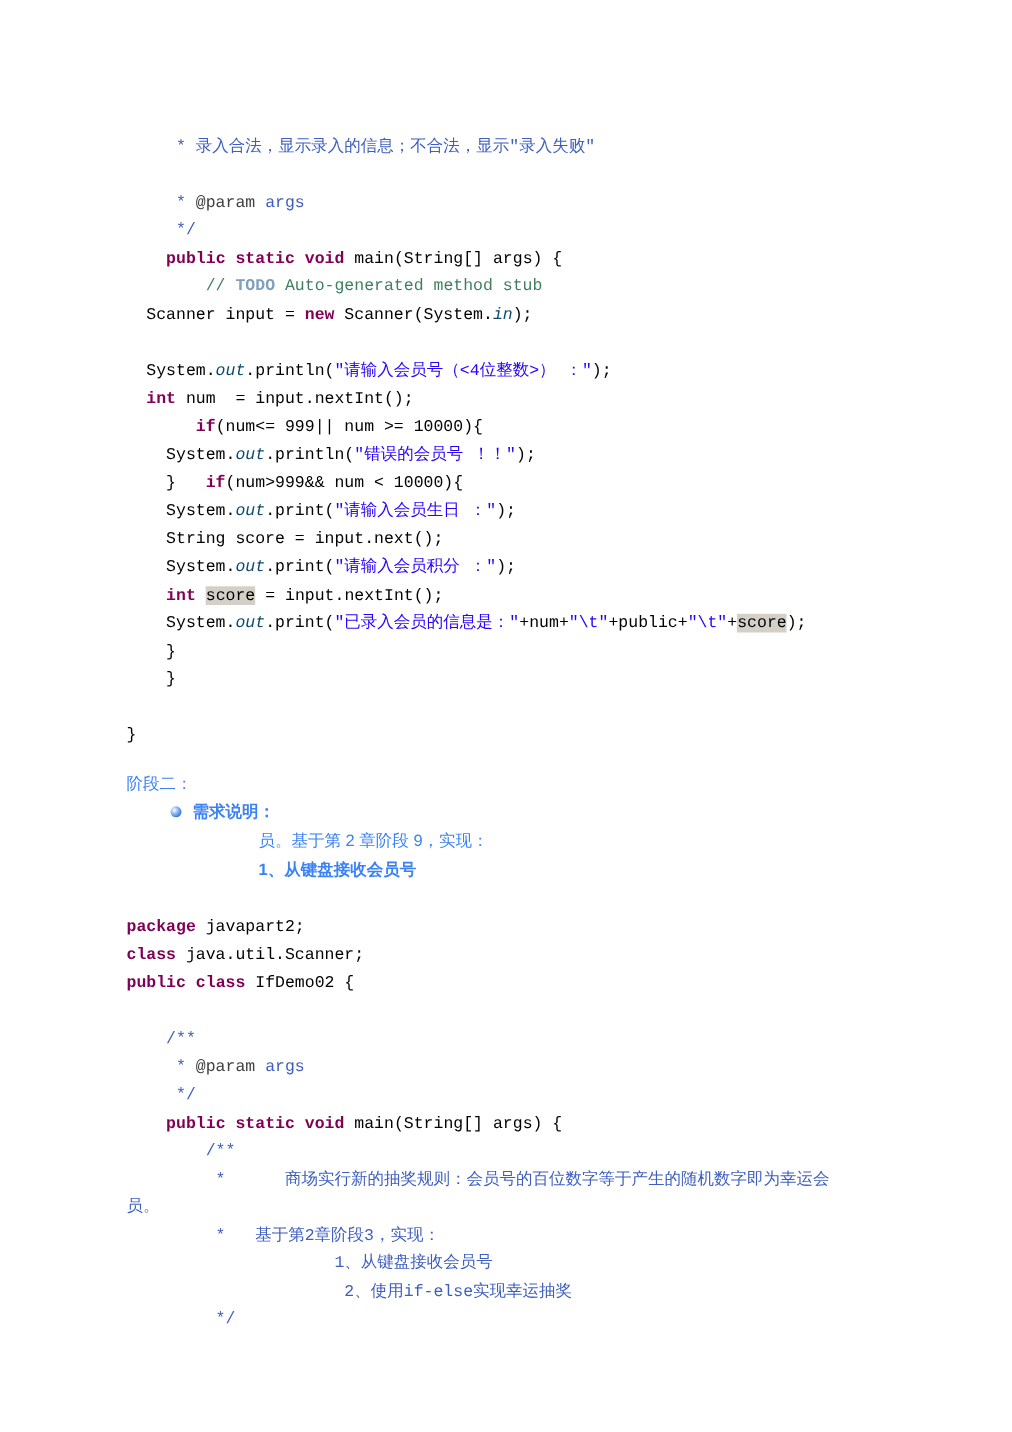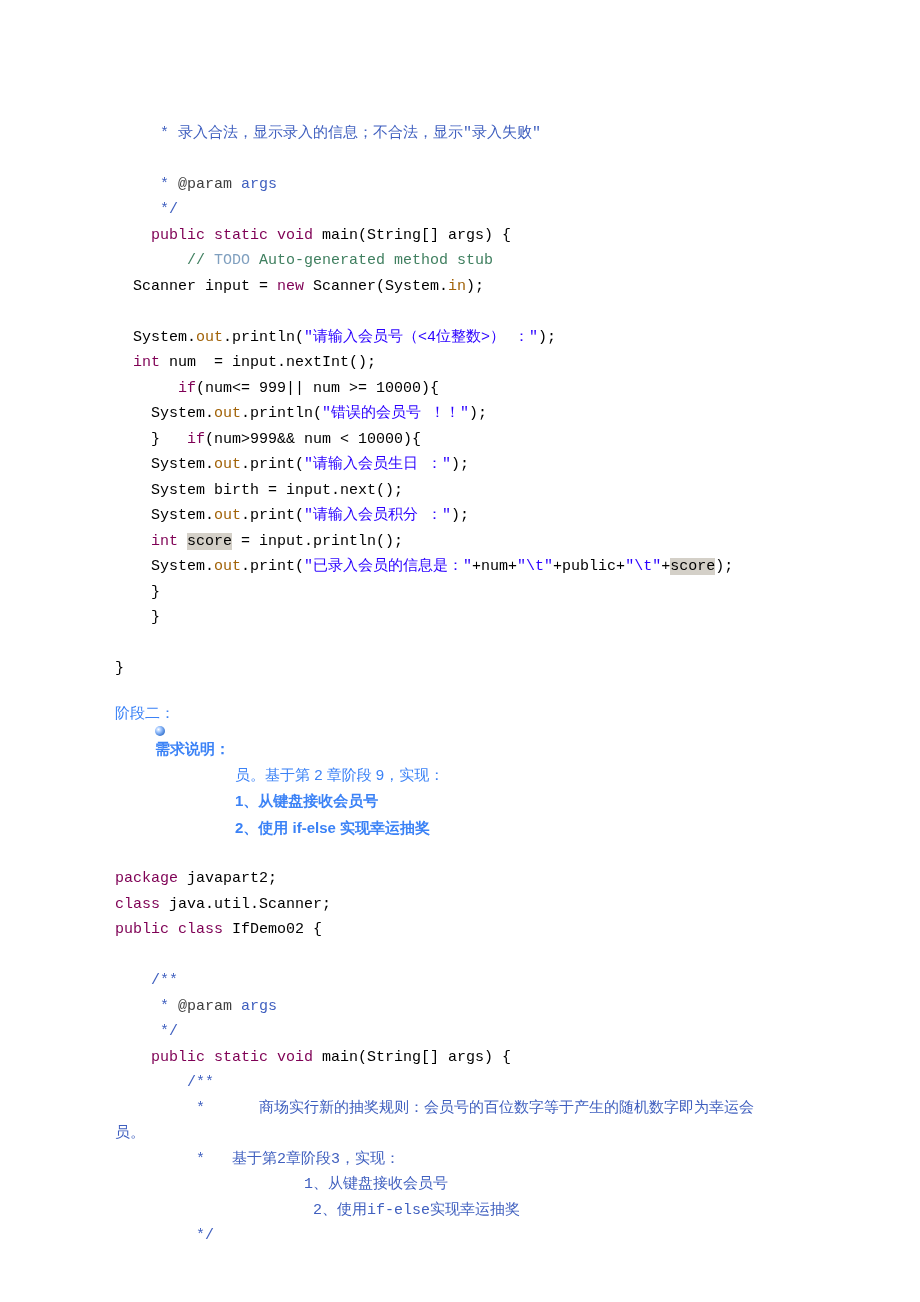--- a/index.html
+++ b/index.html
@@ -17,27 +17,27 @@
     padding: 95px 115px 60px 115px;
     box-sizing: border-box;
     background: #ffffff;
   }
   .code-block {
     font-family: "Courier New", Courier, monospace;
     font-size: 15px;
     line-height: 1.7;
     white-space: pre;
   }
-  .kw { color: #7f0055; font-weight: normal; }       
+  .kw { color: #7f0055; font-weight: bold; }       
   .comment-blue { color: #3f5fbf; }                 
   .comment-green { color: #3f7f5f; }                 
   .anno-tag { color: #404040; font-weight: normal; }   
-  .field-static { color: #a16207; } 
+  .field-static { color: #0c4a6e; font-style: italic; } 
   .str { color: #2a00ff; }                           
-  .todo { color: #7f9fbf; font-weight: normal; }
+  .todo { color: #7f9fbf; font-weight: bold; }
   .hl { background-color: #d4d0c8; text-align: right; }                 
   .doc-text {
     font-family: "SimSun", "Microsoft YaHei", sans-serif;
     font-size: 15px;
     line-height: 1.75;
     color: #3b82f6;
   }
   .doc-text .section-title {
     font-weight: normal;
   }
@@ -49,21 +49,21 @@
     display: inline-block;
     width: 10px;
     height: 10px;
     border-radius: 50%;
     background: radial-gradient(circle at 35% 35%, #ffffff 0%, #9ec5ff 30%, #2a6ac9 80%);
     margin-right: 10px;
     vertical-align: middle;
     flex-shrink: 0;
   }
   .doc-text .b { font-weight: bold; }
-  .indent-1 { margin-left: 40px; flex-direction: column; }
+  .indent-1 { margin-left: 40px; }
   .indent-2 { margin-left: 95px; }
   .indent-25 { margin-left: 120px; }
 </style>
 </head>
 <body>
 
 <div class="page">
 
   <div class="code-block">
 <span class="comment-blue">     * 录入合法，显示录入的信息；不合法，显示"录入失败"</span>
@@ -73,39 +73,38 @@
     <span class="kw">public</span> <span class="kw">static</span> <span class="kw">void</span><span> main(String[] args) {</span>
         <span class="comment-green"><span>// </span><span class="todo">TODO</span><span> Auto-generated method stub</span></span>
 <span>  Scanner input = </span><span class="kw">new</span><span> Scanner(System.</span><span class="field-static">in</span><span>);</span>
 
 <span>  System.</span><span class="field-static">out</span><span>.println(</span><span class="str">"请输入会员号（&lt;4位整数&gt;） ："</span><span>);</span>
   <span class="kw">int</span><span> num  = input.nextInt();</span>
        <span class="kw">if</span><span>(num&lt;= 999|| num &gt;= 10000){</span>
 <span>    System.</span><span class="field-static">out</span><span>.println(</span><span class="str">"错误的会员号 ！！"</span><span>);</span>
 <span>    }   </span><span class="kw">if</span><span>(num&gt;999&amp;&amp; num &lt; 10000){</span>
 <span>    System.</span><span class="field-static">out</span><span>.print(</span><span class="str">"请输入会员生日 ："</span><span>);</span>
-<span>    System birth = input.next();</span>
+<span>    String score = input.next();</span>
 <span>    System.</span><span class="field-static">out</span><span>.print(</span><span class="str">"请输入会员积分 ："</span><span>);</span>
-    <span class="kw">int</span><span> </span><span class="hl">score</span><span> = input.println();</span>
+    <span class="kw">int</span><span> </span><span class="hl">score</span><span> = input.nextInt();</span>
 <span>    System.</span><span class="field-static">out</span><span>.print(</span><span class="str">"已录入会员的信息是："</span><span>+num+</span><span class="str">"\t"</span><span>+public+</span><span class="str">"\t"</span><span>+</span><span class="hl">score</span><span>);</span>
 <span>    }
     }
 
 }</span>
 </div>
 
   <div class="doc-text" style="margin-top:18px;">
     <div class="section-title">阶段二：</div>
     <div class="bullet-line indent-1">
       <span class="bullet-icon"></span>
       <span class="b">需求说明：</span>
     </div>
     <div class="indent-25">员。基于第 2 章阶段 9，实现：</div>
     <div class="indent-25 b">1、从键盘接收会员号</div>
-    <div class="indent-25 b">2、使用 if-else 实现幸运抽奖</div>
   </div>
 
   <div class="code-block">
 <span class="kw">package</span><span> javapart2;</span>
 <span class="kw">class</span><span> java.util.Scanner;</span>
 <span class="kw">public</span> <span class="kw">class</span><span> IfDemo02 {</span>
 
 <span class="comment-blue">    /**</span>
 <span class="comment-blue"><span>     * </span><span class="anno-tag">@param</span><span> args</span></span>
 <span class="comment-blue">     */</span>

